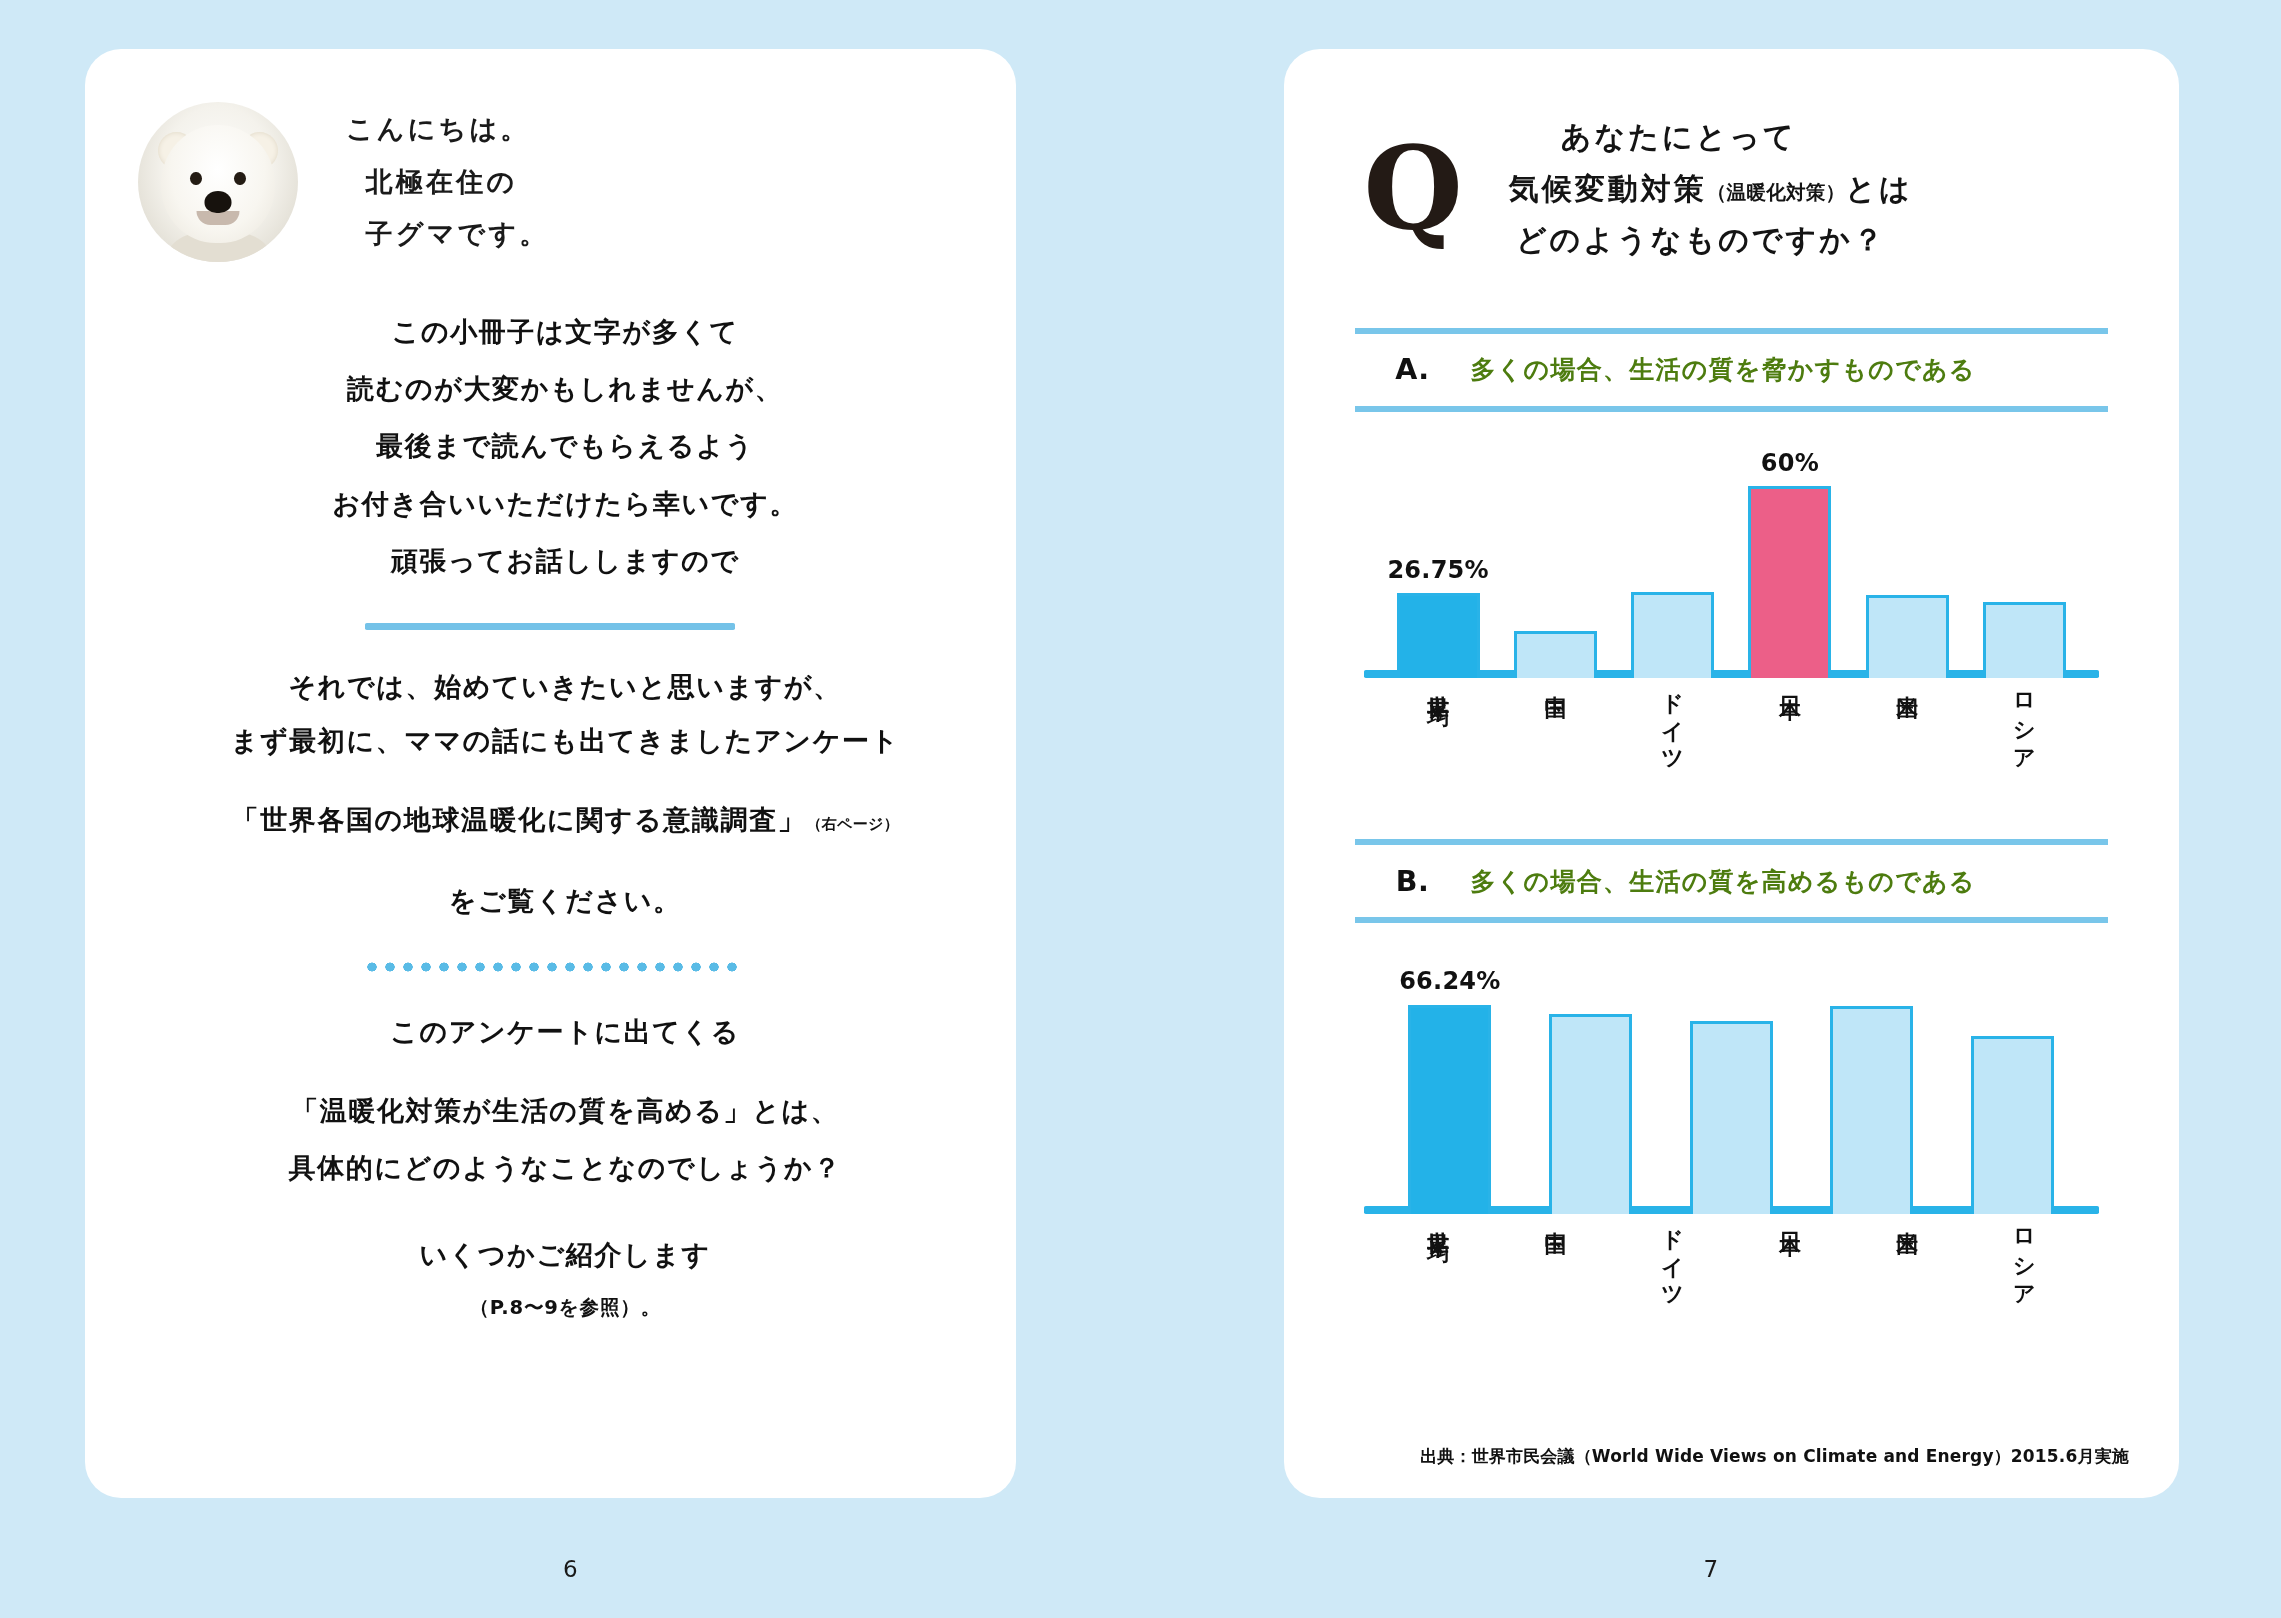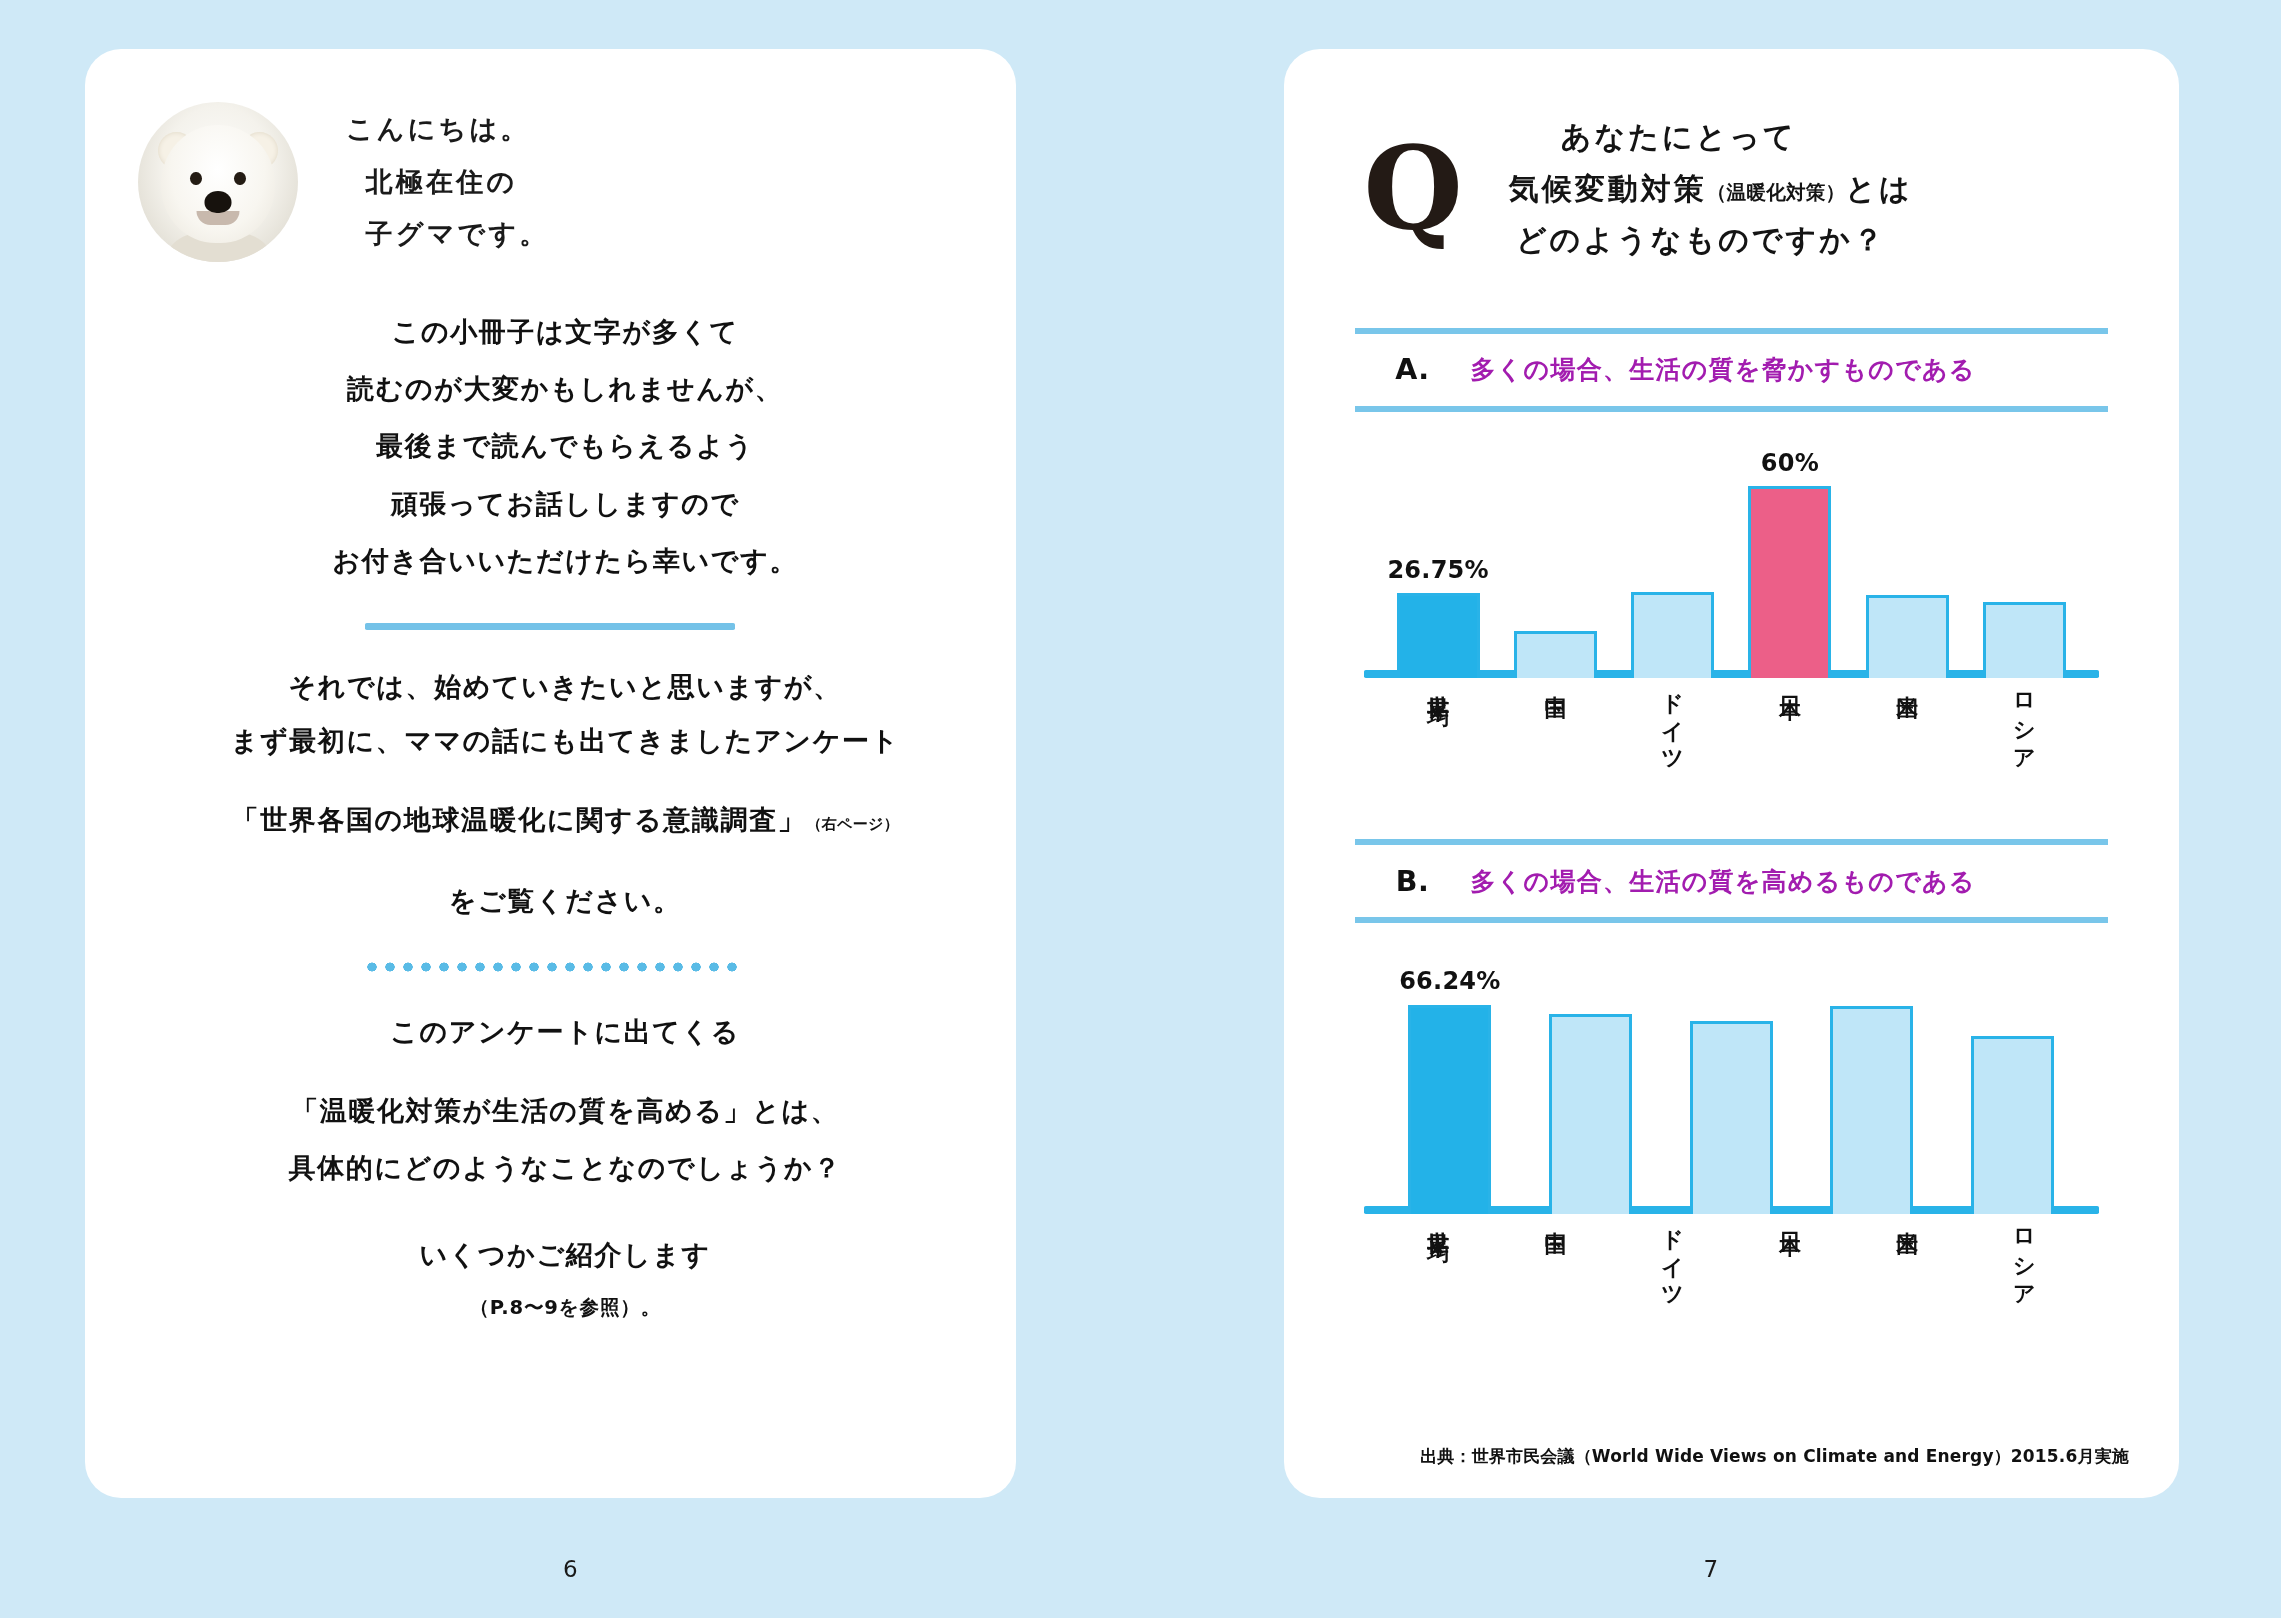--- a/index.html
+++ b/index.html
@@ -155,21 +155,21 @@
     padding:19.6px 0;
     display:flex;
     align-items:center;
   }
   .ab-letter {
     font-size:28.5px; font-weight:bold; color:#111;
     width:116px; text-align:center; letter-spacing:0.02em;
     font-family:"DejaVu Sans", sans-serif;
   }
   .ab-text {
-    font-size:25px; font-weight:bold; color:#a21caf; letter-spacing:0.05em;
+    font-size:25px; font-weight:bold; color:#4d7c0f; letter-spacing:0.05em;
   }
 
   
   .chart { position:relative; margin:0 27px; }
   .plot {
     position:relative;
     height:var(--ph);
     display:flex;
     align-items:flex-end;
     justify-content:space-between;
@@ -259,22 +259,22 @@
           <div>こんにちは。</div>
           <div>北極在住の</div>
           <div>子グマです。</div>
         </div>
       </div>
 
       <div class="blk pad-a">
         <div>この小冊子は文字が多くて</div>
         <div>読むのが大変かもしれませんが、</div>
         <div>最後まで読んでもらえるよう</div>
+        <div>お付き合いいただけたら幸いです。</div>
         <div>頑張ってお話ししますので</div>
-        <div>お付き合いいただけたら幸いです。</div>
       </div>
 
       <div class="rule-solid"></div>
 
       <div class="blk tight">
         <div>それでは、始めていきたいと思いますが、</div>
         <div>まず最初に、ママの話にも出てきましたアンケート</div>
       </div>
 
       <div class="blk" style="margin-top:23px;">

